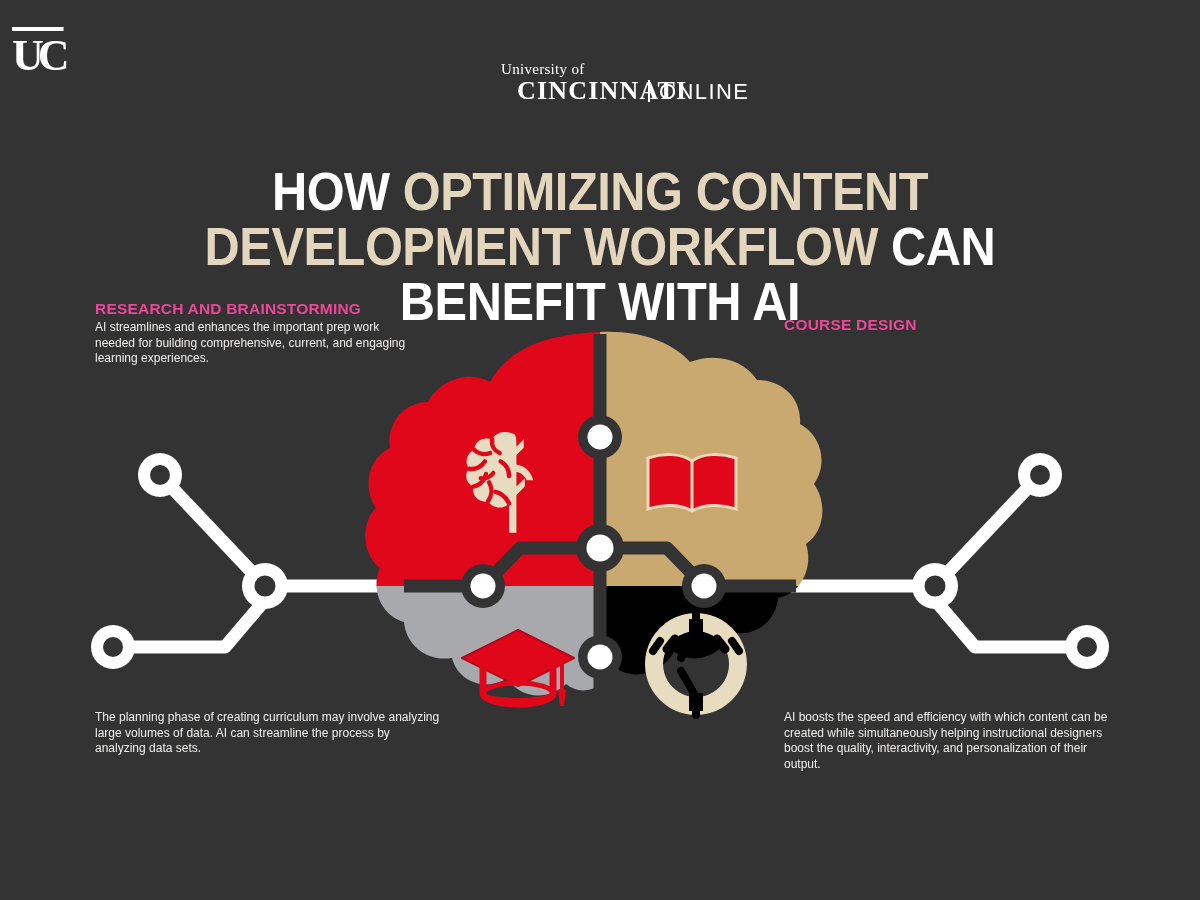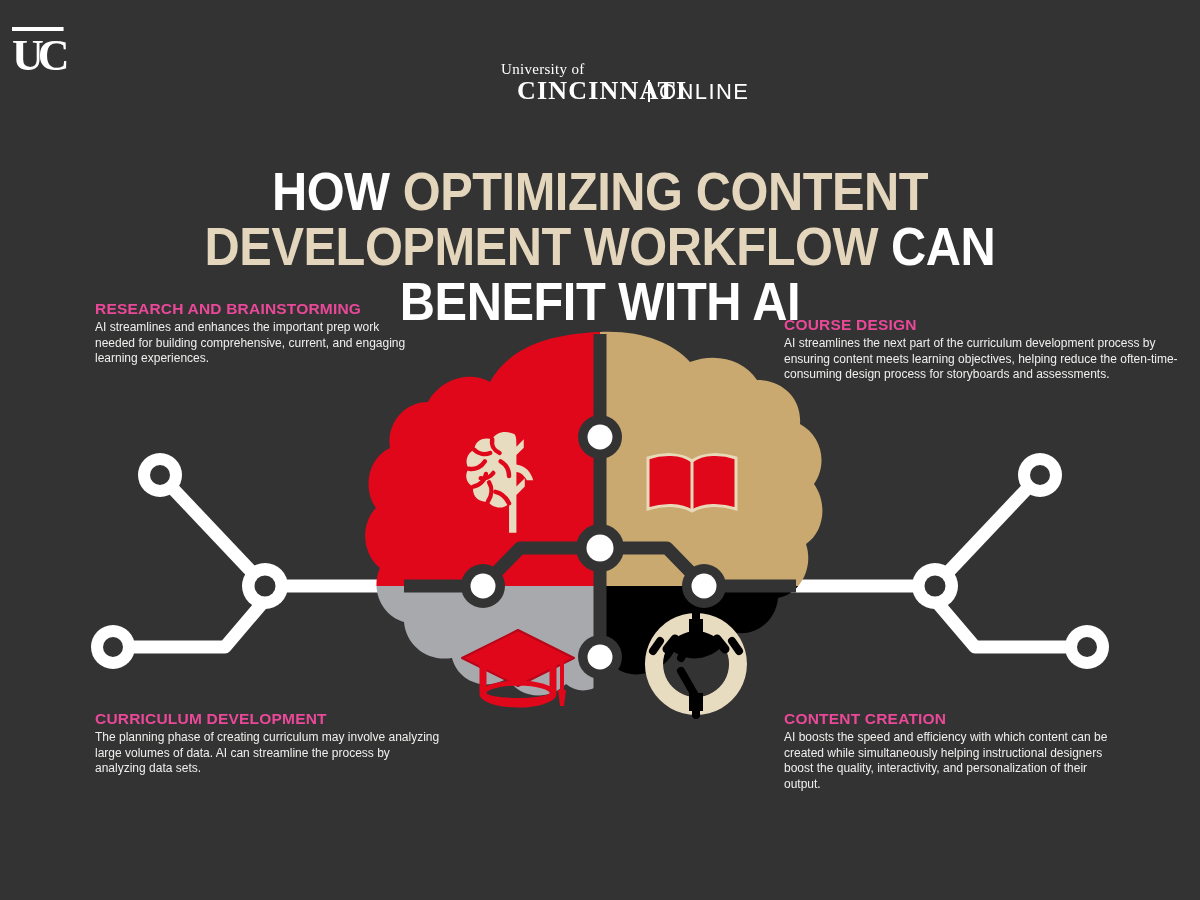--- a/index.html
+++ b/index.html
@@ -327,26 +327,23 @@
     </svg>
   </div>
 
   <div class="block" id="block-research">
     <h3>RESEARCH AND BRAINSTORMING</h3>
     <p>AI streamlines and enhances the important prep work needed for building comprehensive, current, and engaging learning experiences.</p>
   </div>
 
   <div class="block" id="block-course">
     <h3>COURSE DESIGN</h3>
-    <p>AI streamlines the next part of the curriculum development process by ensuring content meets learning objectives, helping reduce the often-time-consuming design process for storyboards and assessments.</p>
   </div>
 
   <div class="block" id="block-curriculum">
-    <h3>CURRICULUM DEVELOPMENT</h3>
     <p>The planning phase of creating curriculum may involve analyzing large volumes of data. AI can streamline the process by analyzing data sets.</p>
   </div>
 
   <div class="block" id="block-content">
-    <h3>CONTENT CREATION</h3>
     <p>AI boosts the speed and efficiency with which content can be created while simultaneously helping instructional designers boost the quality, interactivity, and personalization of their output.</p>
   </div>
 
 </div>
 
 </body></html>

